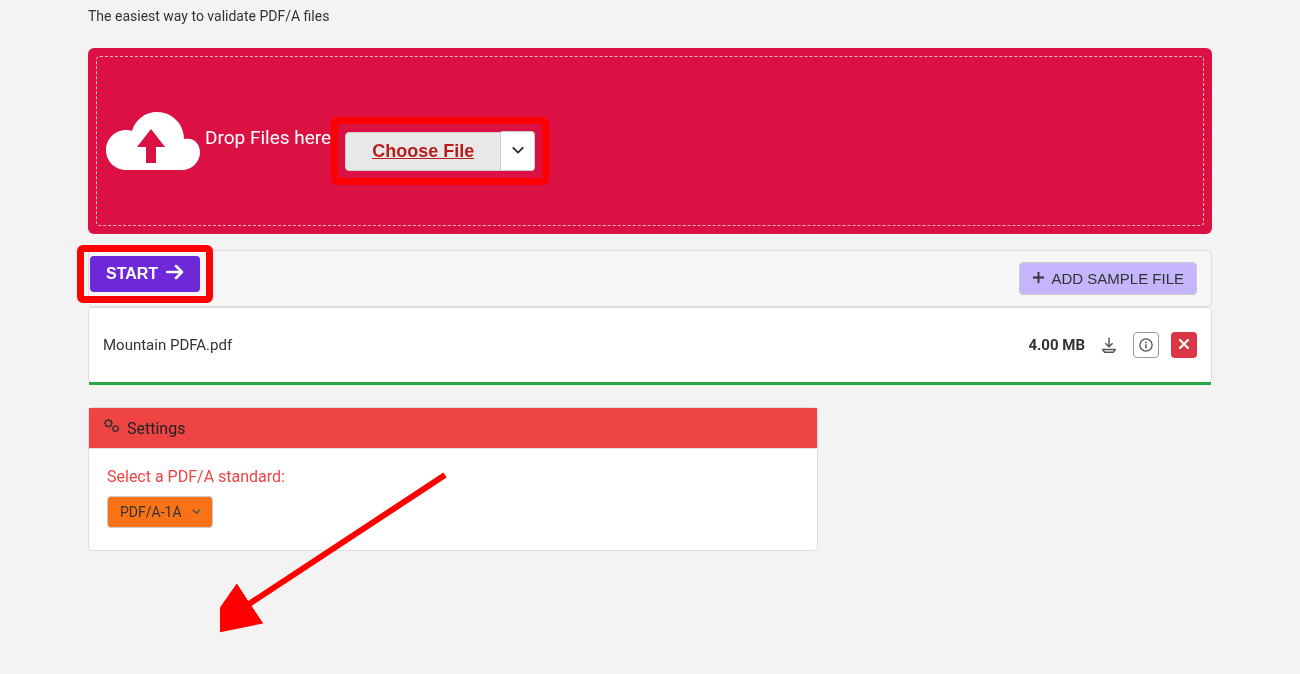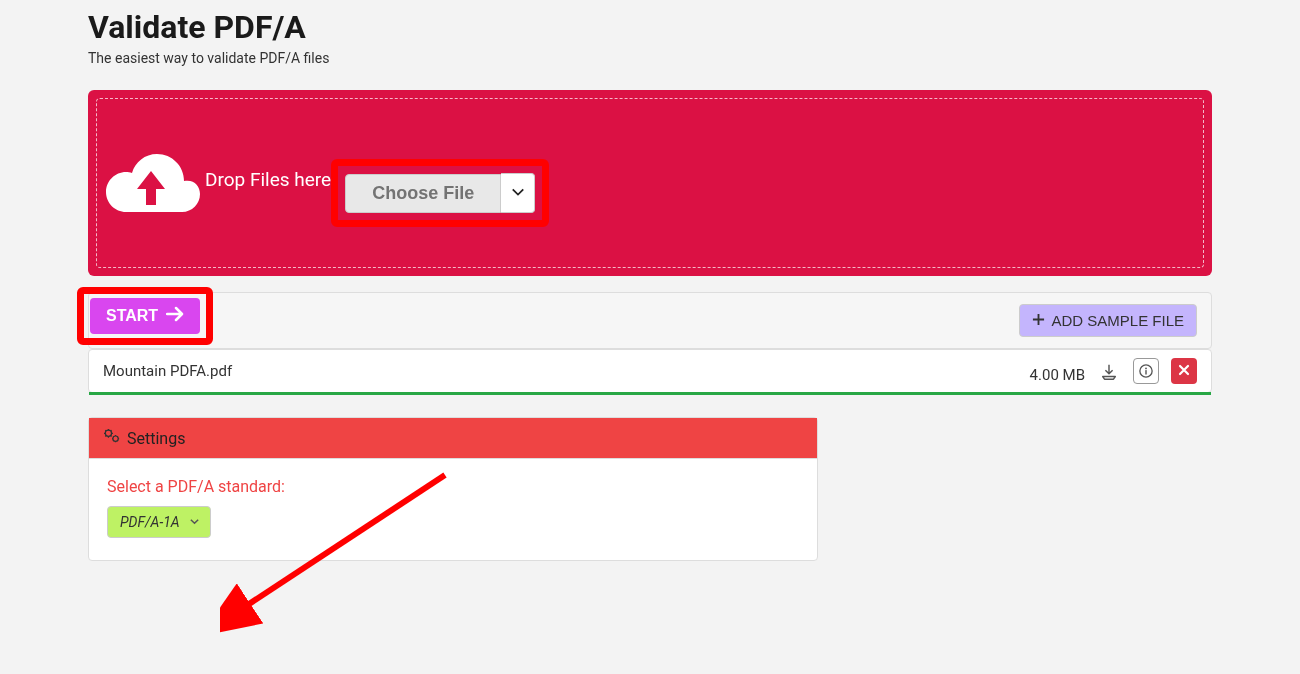--- a/index.html
+++ b/index.html
@@ -55,22 +55,23 @@
     align-items: center;
     gap: 0;
   }
   .choose-file-btn {
     background: #e8e8e8;
     border: 1px solid #ccc;
     border-radius: 4px 0 0 4px;
     padding: 8px 26px;
     font-size: 18px;
     font-weight: 600;
-    color: #737373;
-    cursor: pointer;
+    color: #b91c1c;
+    cursor: pointer;
+    text-decoration: underline;
   }
   .choose-file-dropdown {
     background: #fff;
     border: 1px solid #ccc;
     border-left: none;
     border-radius: 0 4px 4px 0;
     width: 34px;
     height: 40px;
     display: flex;
     align-items: center;
@@ -90,21 +91,21 @@
   }
   .start-highlight {
     position: absolute;
     left: -12px;
     top: -6px;
     border: 7px solid #ff0000;
     border-radius: 6px;
     padding: 4px 6px;
   }
   .start-btn {
-    background: #d946ef;
+    background: #6d28d9;
     color: #fff;
     border: none;
     border-radius: 4px;
     padding: 8px 16px;
     font-size: 16px;
     font-weight: 700;
     display: flex;
     align-items: center;
     gap: 8px;
     cursor: pointer;
@@ -119,41 +120,42 @@
     display: flex;
     align-items: center;
     gap: 6px;
     cursor: pointer;
   }
   .file-row {
     background: #fff;
     border: 1px solid #ddd;
     border-radius: 4px;
     margin-top: 0;
-    padding: 8px 14px;
+    padding: 24px 14px;
     display: flex;
     align-items: center;
     justify-content: space-between;
     font-size: 15px;
     color: #333;
     position: relative;
   }
   .file-row::after {
     content: "";
     position: absolute;
     bottom: -3px;
     left: 0;
     right: 0;
     height: 3px;
     background: #28a745;
   }
   .file-right {
     display: flex;
-    align-items: flex-end;
+    align-items: center;
     gap: 12px;
+    font-weight: bold;
   }
   .icon-btn {
     width: 24px;
     height: 24px;
     display: flex;
     align-items: center;
     justify-content: center;
     cursor: pointer;
     color: #555;
   }
@@ -192,51 +194,49 @@
   }
   .settings-body {
     padding: 18px 18px 22px 18px;
   }
   .settings-label {
     font-size: 16px;
     color: #ef4444;
     margin-bottom: 10px;
   }
   .std-select {
-    background: #bef264;
+    background: #f97316;
     border: 1px solid #ccc;
     border-radius: 4px;
     padding: 7px 30px 7px 12px;
     font-size: 14px;
     color: #333;
     display: inline-flex;
     align-items: flex-end;
     gap: 12px;
     cursor: pointer;
     position: relative;
-    font-style: italic;
   }
   .std-select .caret {
     position: absolute;
     right: 10px;
     top: 50%;
     transform: translateY(-50%);
   }
   .annotation-arrow {
     position: absolute;
     left: 220px;
     top: 465px;
     pointer-events: none;
   }
 </style>
 </head>
 <body>
 
 <div class="container">
-  <h1 class="page-title">Validate PDF/A</h1>
   <p class="page-subtitle">The easiest way to validate PDF/A files</p>
 
   <div class="dropzone">
     <div class="dropzone-inner">
       <div class="cloud-wrap">
         <svg width="108" height="80" viewBox="0 0 108 80">
           <path d="M87 34c0-15-12-27-27-27-12 0-22 8-25 19-2-1-4-1-6-1-11 0-20 9-20 20s9 20 20 20h56c10 0 18-8 18-18 0-8-6-15-16-13z" fill="#fff"></path>
           <path d="M54 24 L40 42 L49 42 L49 58 L59 58 L59 42 L68 42 Z" fill="#db1144"></path>
         </svg>
       </div>

